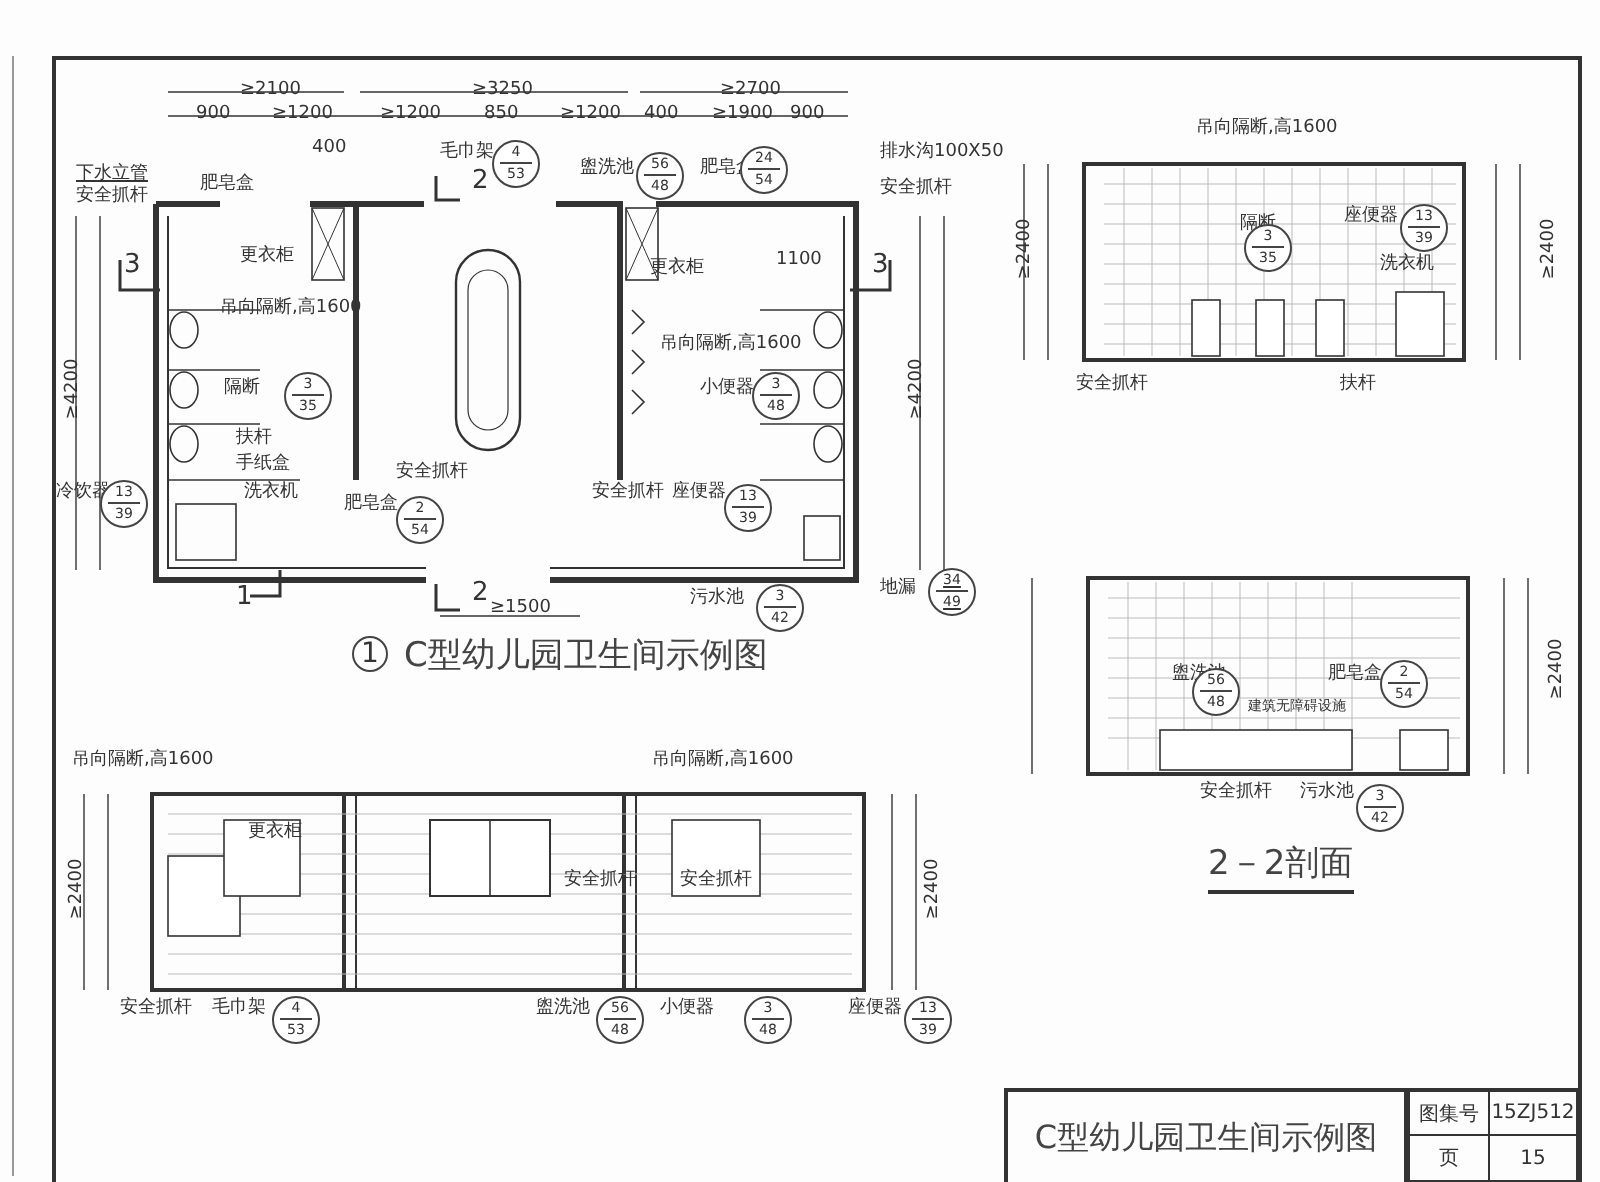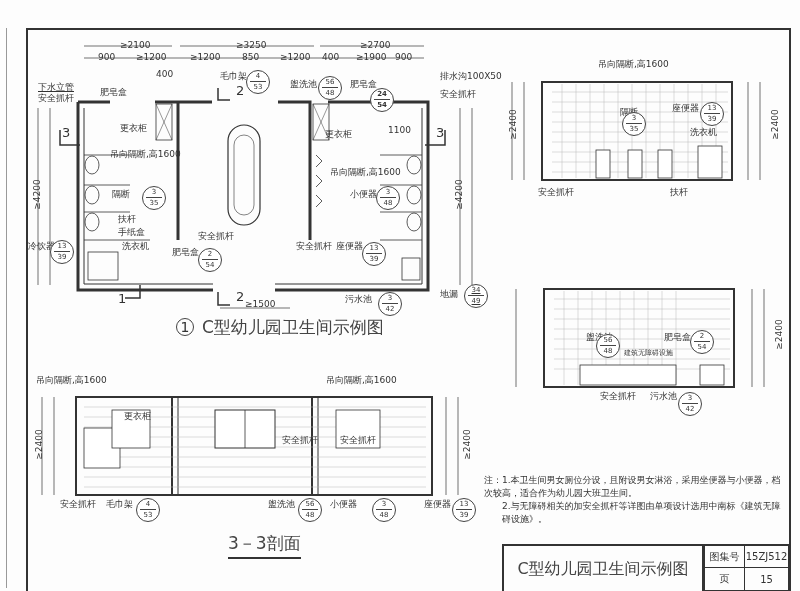--- a/index.html
+++ b/index.html
@@ -217,21 +217,21 @@
   <span class="lbl" style="left:440px;top:290px;">地漏</span>
 
   <span class="lbl" style="left:62px;top:126px;font-size:13px;">3</span>
   <span class="lbl" style="left:436px;top:126px;font-size:13px;">3</span>
   <span class="lbl" style="left:118px;top:292px;font-size:13px;">1</span>
   <span class="lbl" style="left:236px;top:84px;font-size:13px;">2</span>
   <span class="lbl" style="left:236px;top:290px;font-size:13px;">2</span>
 
   <div class="circ" style="left:246px;top:70px;"><span class="n">4</span><span>53</span></div>
   <div class="circ" style="left:318px;top:76px;"><span class="n">56</span><span>48</span></div>
-  <div class="circ" style="left:370px;top:88px;font-weight:bold;"><span class="n">24</span><span>54</span></div>
+  <div class="circ" style="left:370px;top:73px;"><span class="n">24</span><span>54</span></div>
   <div class="circ" style="left:142px;top:186px;"><span class="n">3</span><span>35</span></div>
   <div class="circ" style="left:50px;top:240px;"><span class="n">13</span><span>39</span></div>
   <div class="circ" style="left:198px;top:248px;"><span class="n">2</span><span>54</span></div>
   <div class="circ" style="left:376px;top:186px;"><span class="n">3</span><span>48</span></div>
   <div class="circ" style="left:362px;top:242px;"><span class="n">13</span><span>39</span></div>
   <div class="circ" style="left:378px;top:292px;"><span class="n">3</span><span>42</span></div>
   <div class="circ" style="left:464px;top:284px;text-decoration:underline;"><span class="n">34</span><span>49</span></div>
 
   <span class="lbl" style="left:22px;top:190px;transform:rotate(-90deg);">≥4200</span>
   <span class="lbl" style="left:444px;top:190px;transform:rotate(-90deg);">≥4200</span>
@@ -252,43 +252,39 @@
 
   <span class="lbl" style="left:586px;top:333px;">盥洗池</span>
   <span class="lbl" style="left:664px;top:333px;">肥皂盒</span>
   <span class="lbl" style="left:624px;top:350px;font-size:7px;">建筑无障碍设施</span>
   <span class="lbl" style="left:600px;top:392px;">安全抓杆</span>
   <span class="lbl" style="left:650px;top:392px;">污水池</span>
   <div class="circ" style="left:596px;top:334px;"><span class="n">56</span><span>48</span></div>
   <div class="circ" style="left:690px;top:330px;"><span class="n">2</span><span>54</span></div>
   <div class="circ" style="left:678px;top:392px;"><span class="n">3</span><span>42</span></div>
   <span class="lbl" style="left:764px;top:330px;transform:rotate(-90deg);">≥2400</span>
+  <span class="sec-title" style="left:604px;top:420px;">2－2剖面</span>
 
   <span class="lbl" style="left:36px;top:376px;">吊向隔断,高1600</span>
   <span class="lbl" style="left:326px;top:376px;">吊向隔断,高1600</span>
   <span class="lbl" style="left:124px;top:412px;">更衣柜</span>
   <span class="lbl" style="left:282px;top:436px;">安全抓杆</span>
   <span class="lbl" style="left:340px;top:436px;">安全抓杆</span>
   <span class="lbl" style="left:60px;top:500px;">安全抓杆</span>
   <span class="lbl" style="left:106px;top:500px;">毛巾架</span>
   <span class="lbl" style="left:268px;top:500px;">盥洗池</span>
   <span class="lbl" style="left:330px;top:500px;">小便器</span>
   <span class="lbl" style="left:424px;top:500px;">座便器</span>
   <div class="circ" style="left:136px;top:498px;"><span class="n">4</span><span>53</span></div>
   <div class="circ" style="left:298px;top:498px;"><span class="n">56</span><span>48</span></div>
   <div class="circ" style="left:372px;top:498px;"><span class="n">3</span><span>48</span></div>
   <div class="circ" style="left:452px;top:498px;"><span class="n">13</span><span>39</span></div>
   <span class="lbl" style="left:24px;top:440px;transform:rotate(-90deg);">≥2400</span>
   <span class="lbl" style="left:452px;top:440px;transform:rotate(-90deg);">≥2400</span>
-  <span class="sec-title" style="left:228px;top:532px;">3－3剖面</span>
-
-  <div class="notes">
-    <div><span>注：</span><span>1.本卫生间男女厕位分设，且附设男女淋浴，采用坐便器与小便器，档次较高，适合作为幼儿园大班卫生间。</span></div>
-    <div style="padding-left:18px;">2.与无障碍相关的加安全抓杆等详图由单项设计选用中南标《建筑无障碍设施》。</div>
-  </div>
+
 
   <div class="tblock">
     <div class="tb-title">C型幼儿园卫生间示例图</div>
     <div class="tb-grid">
       <div>图集号</div>
       <div>15ZJ512</div>
       <div>页</div>
       <div>15</div>
     </div>
   </div>

